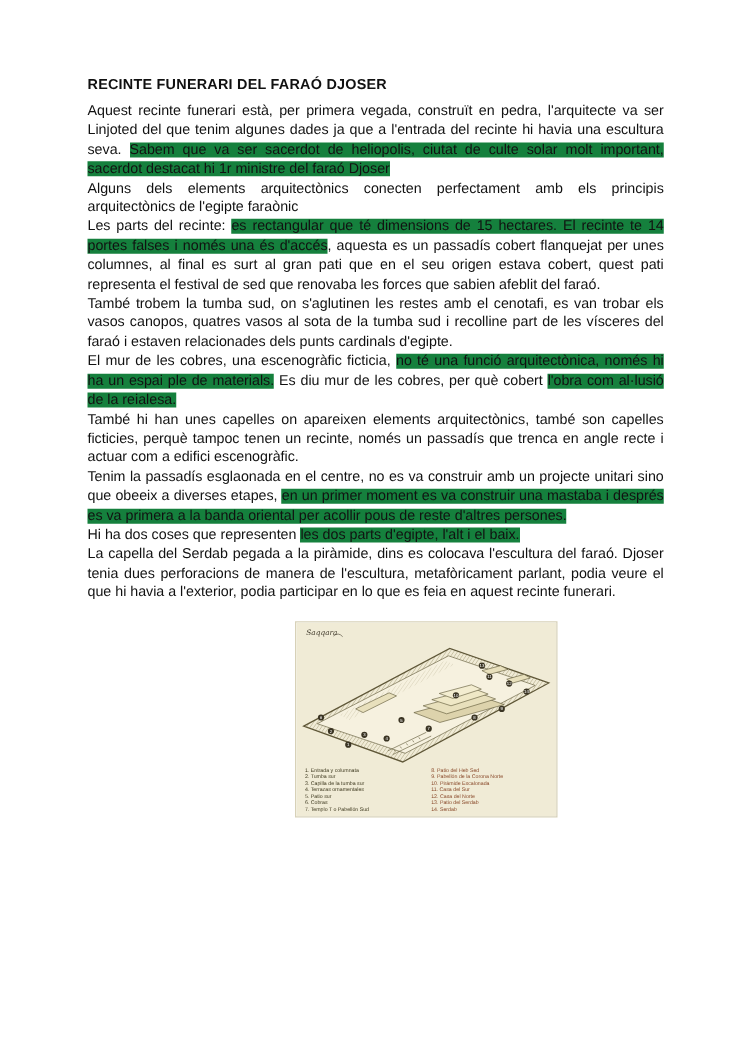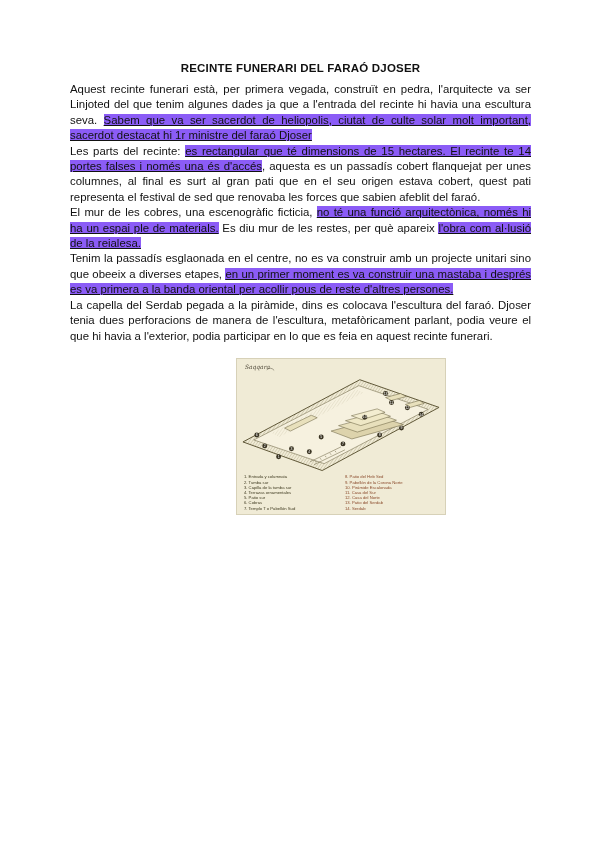--- a/index.html
+++ b/index.html
@@ -9,50 +9,54 @@
     background:#ffffff;
     box-sizing:border-box;
     padding:62px 69px 0 70px;
     font-family:"Liberation Sans", sans-serif;
     color:#111111;
     overflow:hidden;
   }
   .doc-title {
     font-size:11.5px;
     font-weight:bold;
-    text-align:center;
+    text-align:left;
     margin:0 0 8px 0;
     letter-spacing:0.2px;
   }
   .para {
     font-size:11.4px;
     line-height:15.4px;
     text-align:justify;
     margin:0;
   }
-  .hl { background:#8b5cf6;text-decoration:underline; }
+  .hl { background:#15803d; }
   .figure-wrap {
     margin:14px 0 0 166px;
     width:210px; height:157px;
     border:1px solid #d7d1b8;
     box-sizing:border-box;
   }
   .figure-wrap svg { display:block; width:100%; height:100%; }
 </style>
 </head>
 <body>
 
 <div class="page">
 
   <h1 class="doc-title">RECINTE FUNERARI DEL FARAÓ DJOSER</h1>
 
   <p class="para"><span>Aquest recinte funerari està, per primera vegada, construït en pedra, l'arquitecte va ser Linjoted del que tenim algunes dades ja que a l'entrada del recinte hi havia una escultura seva. </span><span class="hl">Sabem que va ser sacerdot de heliopolis, ciutat de culte solar molt important, sacerdot destacat hi 1r ministre del faraó Djoser</span></p>
+  <p class="para"><span>Alguns dels elements arquitectònics conecten perfectament amb els principis arquitectònics de l'egipte faraònic</span></p>
   <p class="para"><span>Les parts del recinte: </span><span class="hl">es rectangular que té dimensions de 15 hectares. El recinte te 14 portes falses i només una és d'accés</span><span>, aquesta es un passadís cobert flanquejat per unes columnes, al final es surt al gran pati que en el seu origen estava cobert, quest pati representa el festival de sed que renovaba les forces que sabien afeblit del faraó.</span></p>
-  <p class="para"><span>El mur de les cobres, una escenogràfic ficticia, </span><span class="hl">no té una funció arquitectònica, només hi ha un espai ple de materials.</span><span> Es diu mur de les restes, per què apareix </span><span class="hl">l'obra com al·lusió de la reialesa.</span></p>
+  <p class="para"><span>També trobem la tumba sud, on s'aglutinen les restes amb el cenotafi, es van trobar els vasos canopos, quatres vasos al sota de la tumba sud  i recolline part de les vísceres del faraó i estaven relacionades dels punts cardinals d'egipte.</span></p>
+  <p class="para"><span>El mur de les cobres, una escenogràfic ficticia, </span><span class="hl">no té una funció arquitectònica, només hi ha un espai ple de materials.</span><span> Es diu mur de les cobres, per què cobert </span><span class="hl">l'obra com al·lusió de la reialesa.</span></p>
+  <p class="para"><span>També hi han unes capelles on apareixen elements arquitectònics, també son capelles ficticies, perquè tampoc tenen un recinte, només un passadís que trenca en angle recte i actuar com a edifici escenogràfic.</span></p>
   <p class="para"><span>Tenim la passadís esglaonada en el centre, no es va construir amb un projecte unitari sino que obeeix a diverses etapes, </span><span class="hl">en un primer moment es va construir una mastaba i després es va primera a la banda oriental per acollir pous de reste d'altres persones.</span></p>
+  <p class="para"><span>Hi ha dos coses que representen </span><span class="hl">les dos parts d'egipte, l'alt i el baix.</span></p>
   <p class="para"><span>La capella del Serdab pegada a la piràmide, dins es colocava l'escultura del faraó. Djoser tenia dues perforacions de manera de l'escultura, metafòricament parlant, podia veure el que hi havia a l'exterior, podia participar en lo que es feia en aquest recinte funerari.</span></p>
 
   <div class="figure-wrap">
     <svg viewBox="0 0 420 314" preserveAspectRatio="none">
       <defs>
         <pattern id="hatch" width="5" height="5" patternUnits="userSpaceOnUse" patternTransform="rotate(35)">
           <line x1="0" y1="0" x2="0" y2="5" stroke="#8a7f55" stroke-width="1"></line>
         </pattern>
       </defs>
 

